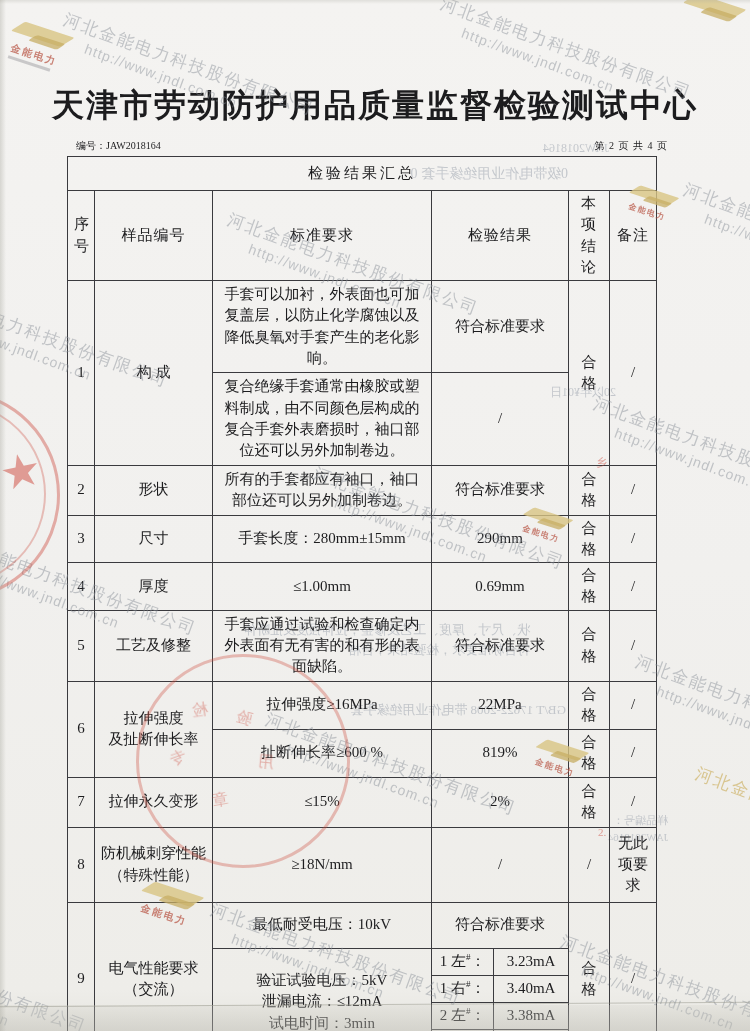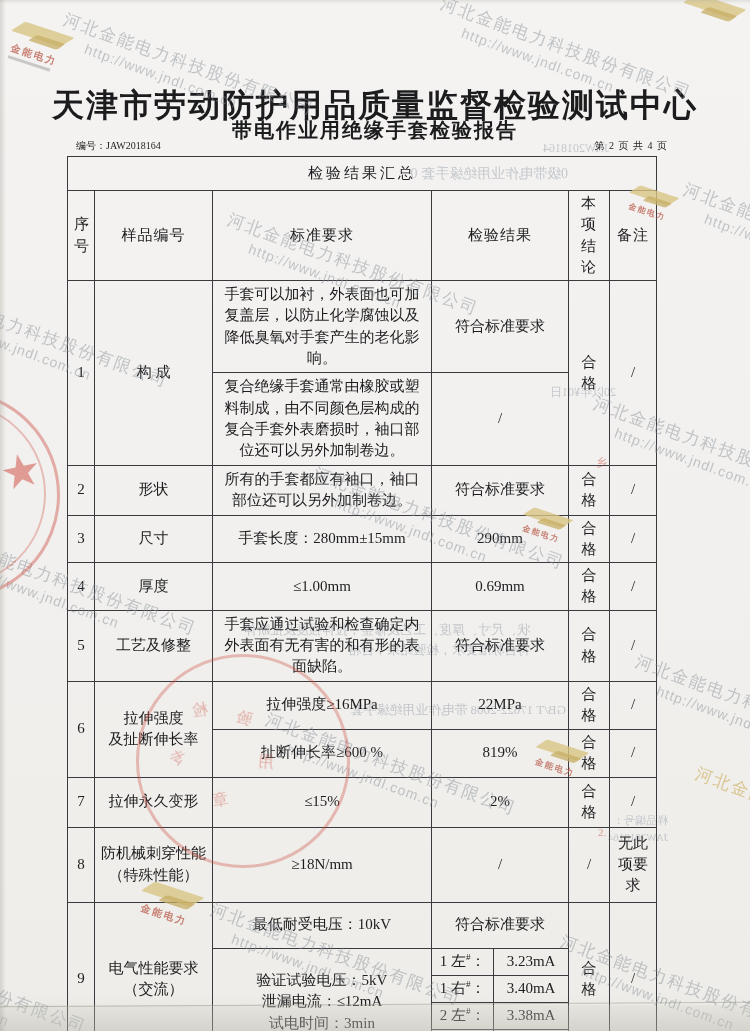--- a/index.html
+++ b/index.html
@@ -88,21 +88,20 @@
   <div class="bleed" style="left:318px;top:163px;width:250px;font-size:14px;">0级带电作业用绝缘手套 0</div>
   <div class="bleed" style="left:543px;top:139px;font-size:12px;">JAW2018164</div>
   <div class="bleed" style="left:550px;top:383px;font-size:12px;">20以年¥01日</div>
   <div class="bleed" style="left:230px;top:620px;width:300px;">状、尺寸、厚度、工艺及修整，拉伸强度及扯断伸
 符合标准要求，检验结果，合格</div>
   <div class="bleed" style="left:266px;top:700px;width:300px;">GB/T 17622-2008 带电作业用绝缘手套</div>
   <div class="bleed" style="left:578px;top:812px;width:90px;font-size:11px;">样品编号：
 JAW2018164</div>
 
   <div class="title">天津市劳动防护用品质量监督检验测试中心</div>
-  <div class="subtitle">带电作业用绝缘手套检验报告</div>
   <div class="meta">
     <span class="no"><span>编号：</span><span>JAW2018164</span></span>
     <span class="pg">第 2 页  共 4 页</span>
   </div>
 
   <table class="report">
     <colgroup>
       <col style="width:27px">
         <col style="width:118px">
         <col style="width:219px">

